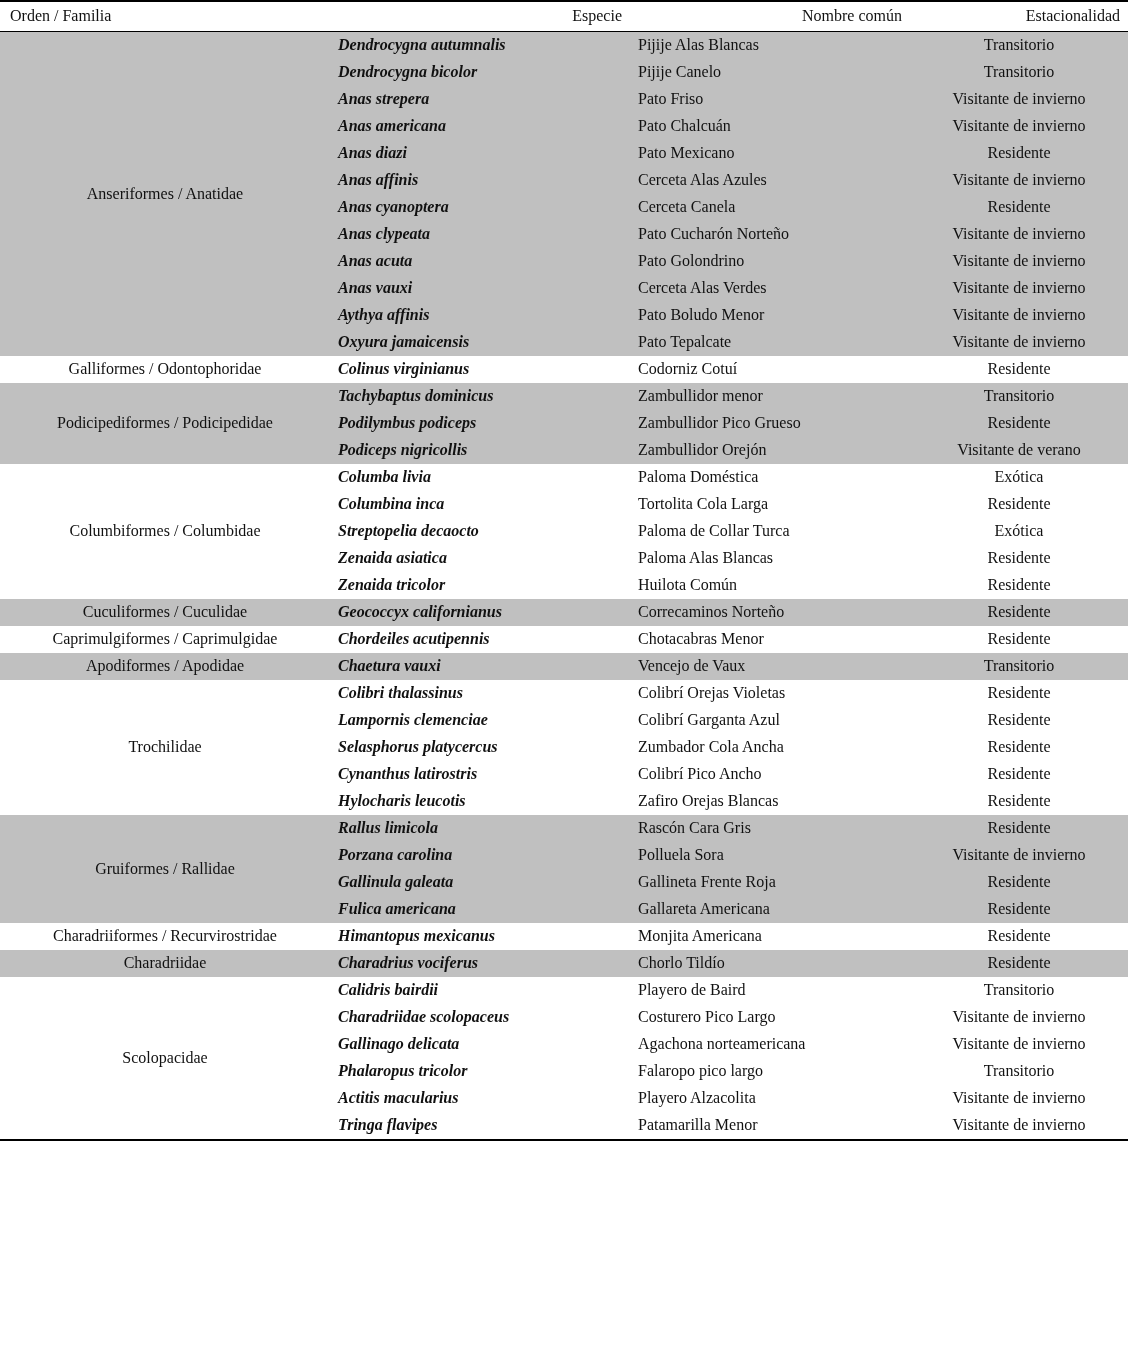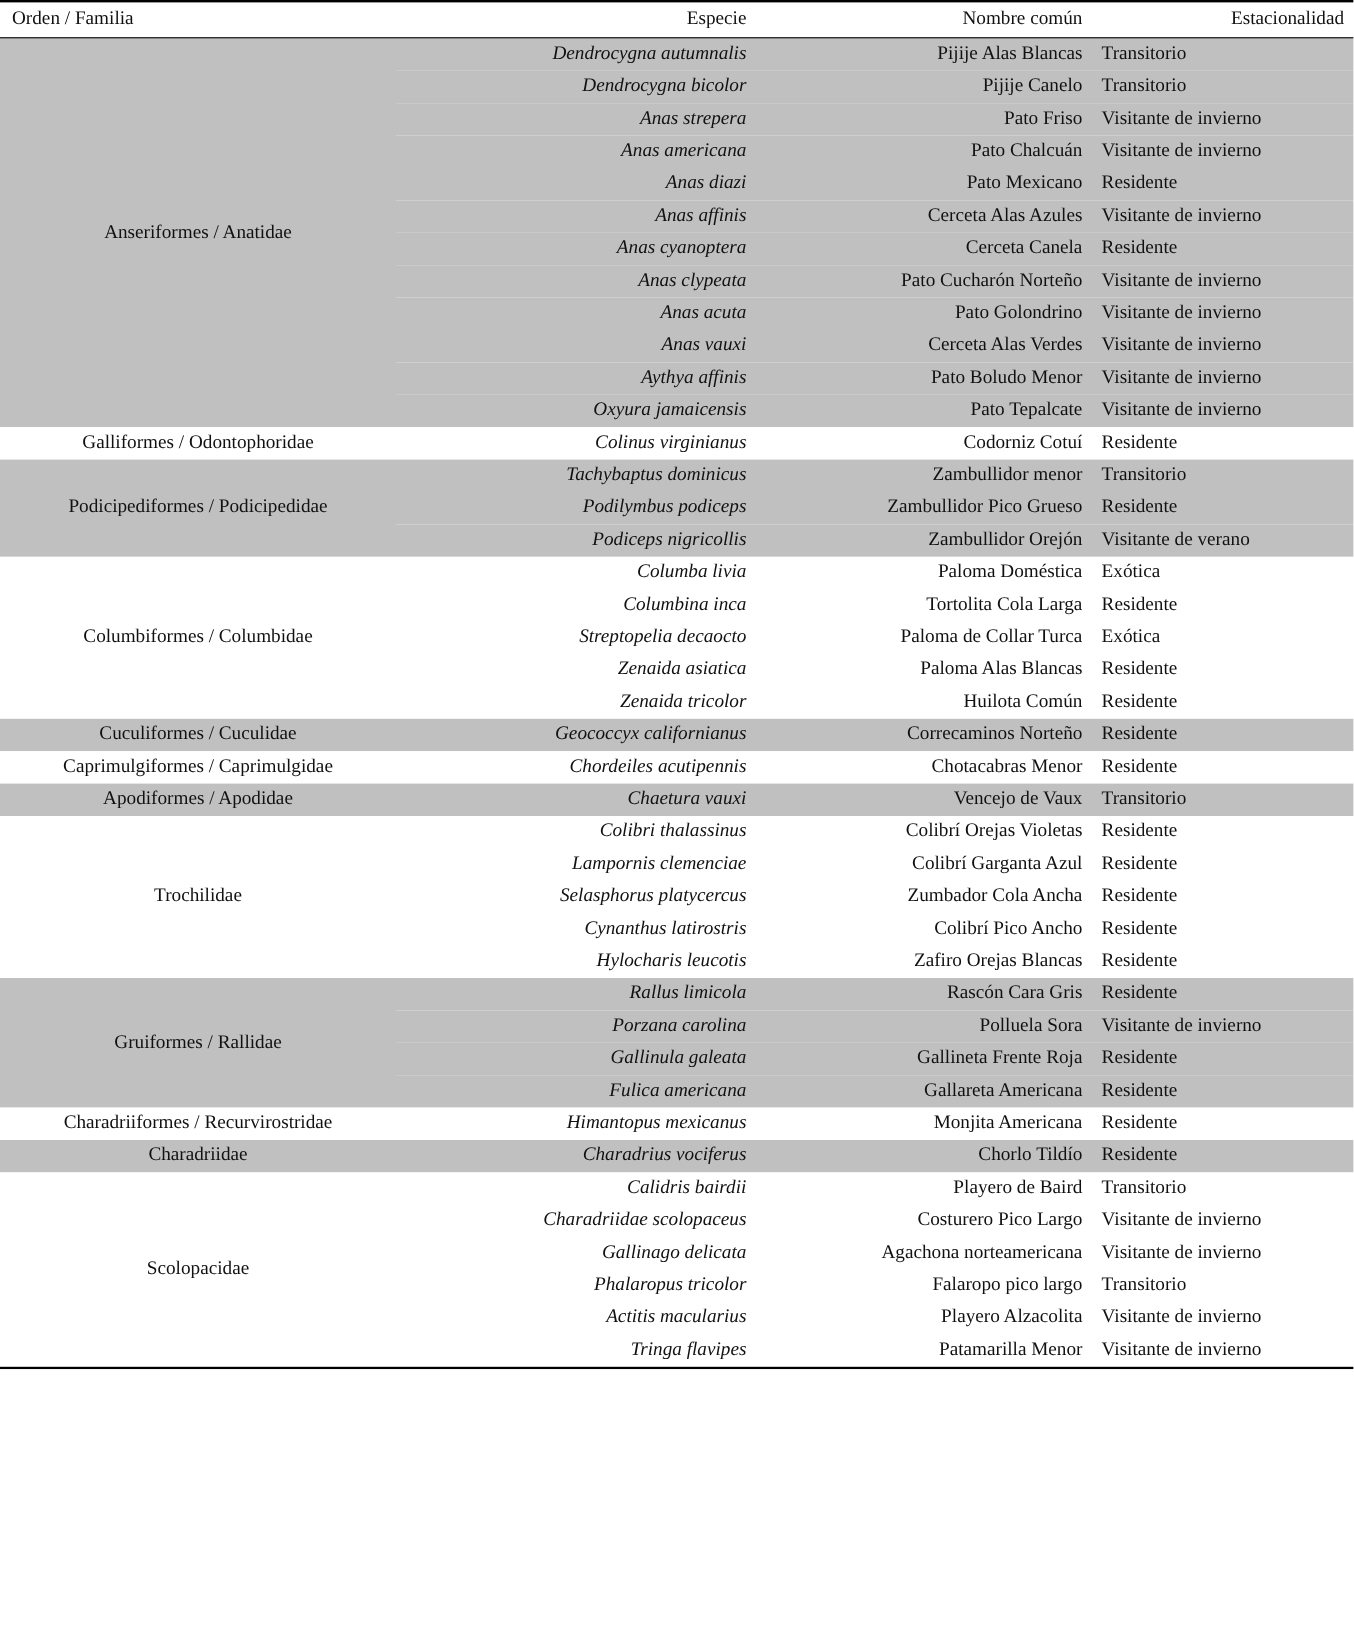--- a/index.html
+++ b/index.html
@@ -48,29 +48,30 @@
     border: none;
   }
   td.c-order {
     text-align: center;
     padding-left: 10px;
     white-space: nowrap;
     font-family: Liberation Serif, serif;
   }
   td.c-species {
     font-style: italic;
-    text-align: right;
+    text-align: left;
     padding-left: 8px;
+    font-weight: bold;
   }
   td.c-common {
-    text-align: right;
+    text-align: left;
     padding-left: 8px;
   }
   td.c-season {
-    text-align: left;
+    text-align: center;
     padding-left: 8px;
   }
   tr.shade td {
     background: #c0c0c0;
   }
   tr.plain td {
     background: #ffffff;
   }
   .bottom-rule {
     border-top: 2.5px solid #000;

